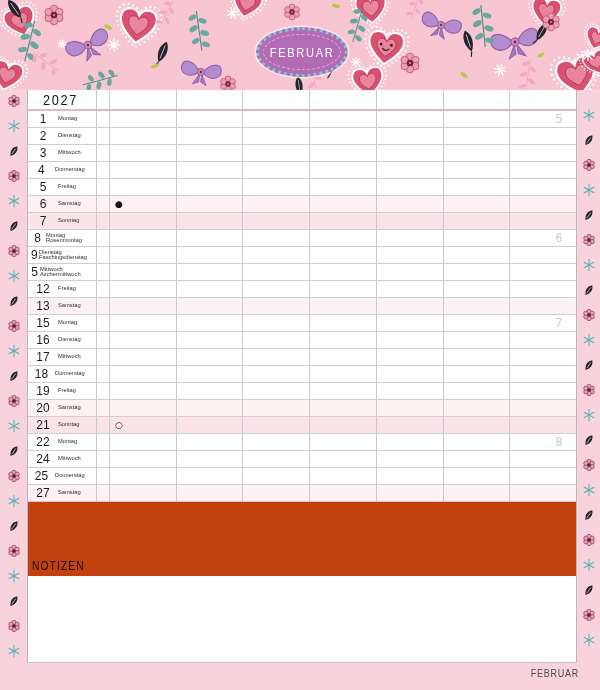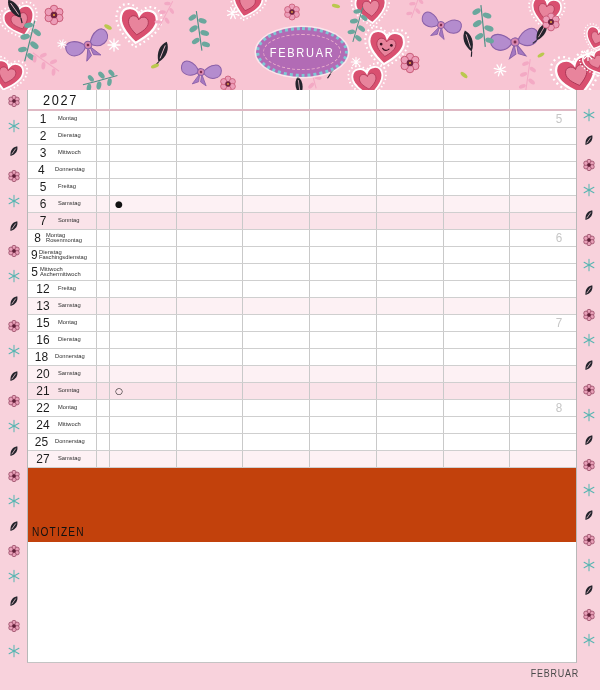--- a/index.html
+++ b/index.html
@@ -919,23 +919,55 @@
           <div class="cell"></div>
           <div class="cell"></div>
           <div class="cell"></div>
           <div class="cell"></div>
           <div class="cell"></div>
           <div class="cell"></div>
           <div class="cell"></div>
         </div>
         <div class="row">
           <div class="cell day-cell">
+            <span class="num">17</span>
+            <span class="labels">
+              <span class="wd">Mittwoch</span>
+            </span>
+          </div>
+          <div class="cell"></div>
+          <div class="cell"></div>
+          <div class="cell"></div>
+          <div class="cell"></div>
+          <div class="cell"></div>
+          <div class="cell"></div>
+          <div class="cell"></div>
+          <div class="cell"></div>
+        </div>
+        <div class="row">
+          <div class="cell day-cell">
             <span class="num">18</span>
             <span class="labels">
               <span class="wd">Donnerstag</span>
+            </span>
+          </div>
+          <div class="cell"></div>
+          <div class="cell"></div>
+          <div class="cell"></div>
+          <div class="cell"></div>
+          <div class="cell"></div>
+          <div class="cell"></div>
+          <div class="cell"></div>
+          <div class="cell"></div>
+        </div>
+        <div class="row">
+          <div class="cell day-cell">
+            <span class="num">19</span>
+            <span class="labels">
+              <span class="wd">Freitag</span>
             </span>
           </div>
           <div class="cell"></div>
           <div class="cell"></div>
           <div class="cell"></div>
           <div class="cell"></div>
           <div class="cell"></div>
           <div class="cell"></div>
           <div class="cell"></div>
           <div class="cell"></div>

